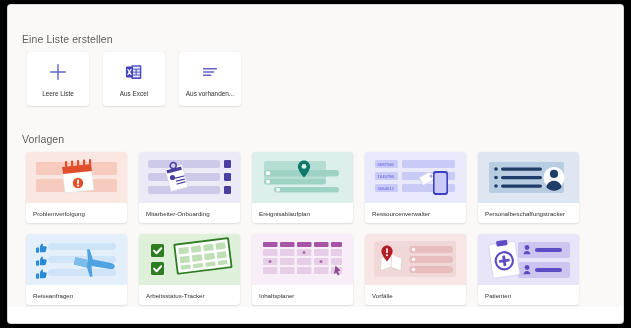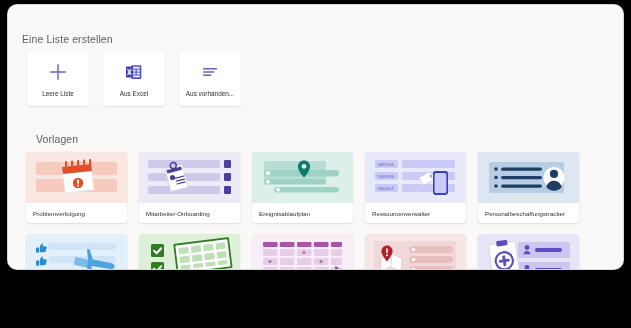--- a/index.html
+++ b/index.html
@@ -5,43 +5,43 @@
   * { box-sizing: border-box; margin: 0; padding: 0; }
   html, body {
     width: 631px; height: 328px;
     background: #000000;
     font-family: "Liberation Sans", sans-serif;
     overflow: hidden;
   }
   .screen {
     position: absolute;
     left: 8px; top: 5px;
-    width: 615px; height: 264px;
+    width: 615px; height: 318px;
     background: #ffffff;
-    border-radius: 9px;
+    border-radius: 3px;
     overflow: hidden;
     box-shadow: 0 0 0 1px #d8d8d8;
   }
   .panel {
     position: absolute;
     left: 0; top: 0;
     width: 615px; height: 302px;
     background: #faf9f8;
     overflow: hidden;
   }
 
   .section-title {
     position: absolute;
     color: #605e5c;
     font-size: 10.5px;
     letter-spacing: .1px;
     white-space: nowrap;
   }
   #title-create { left: 14px; top: 28px; }
-  #title-templates { left: 28px; top: 128px; }
+  #title-templates { left: 14px; top: 128px; }
 
   
   .action-row { position: absolute; left: 19px; top: 47px; display: flex; gap: 14px; }
   .action-tile {
     width: 62px; height: 54px;
     background: #ffffff;
     border-radius: 3px;
     box-shadow: 0 1px 2px rgba(0,0,0,.10), 0 0 1px rgba(0,0,0,.10);
     display: flex; flex-direction: column;
     align-items: center; justify-content: center;

